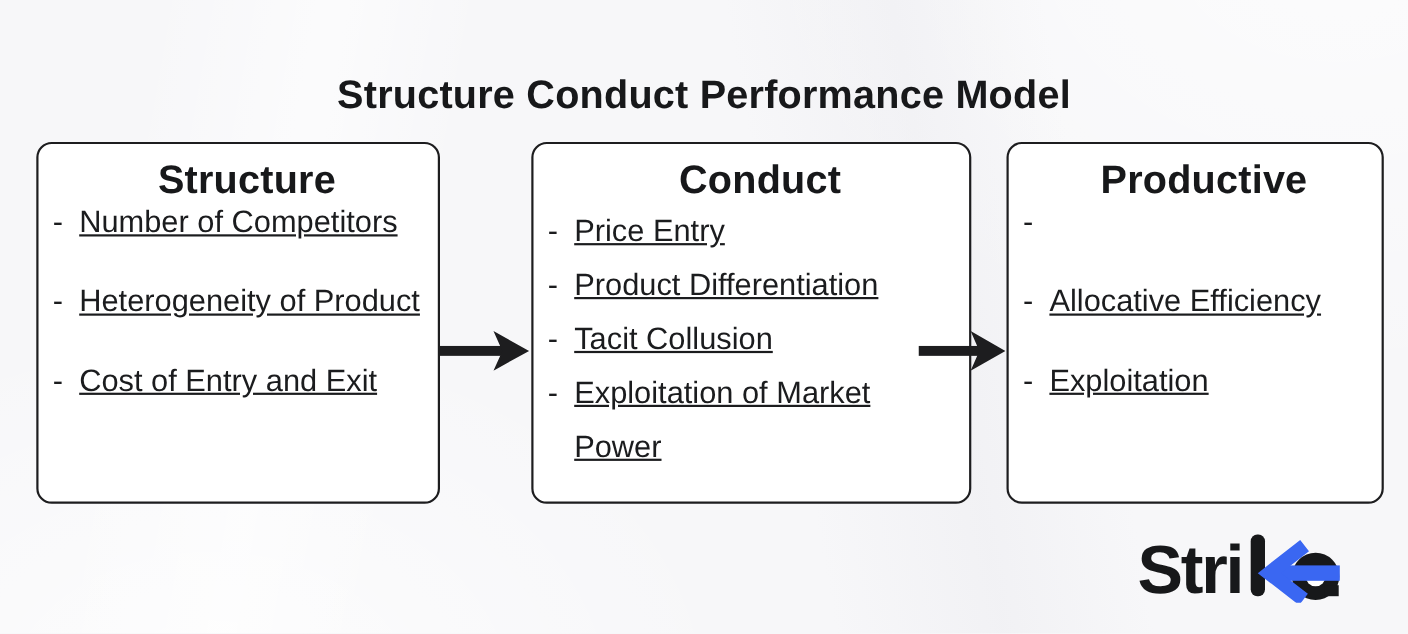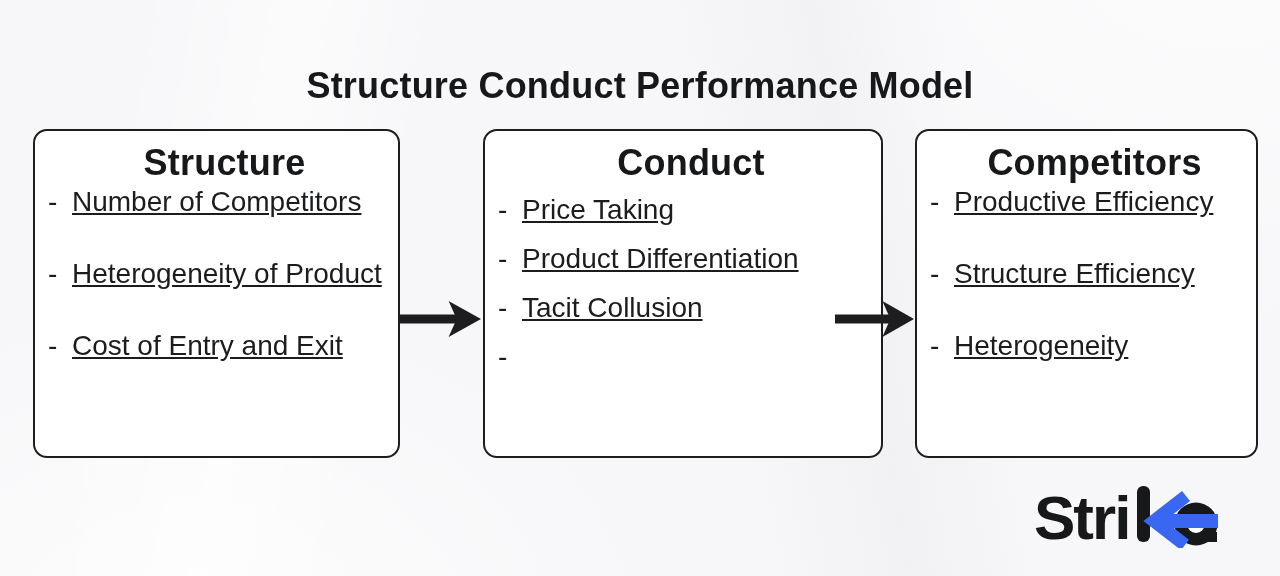--- a/index.html
+++ b/index.html
@@ -117,55 +117,55 @@
 <svg class="arrow arrow-1" viewBox="0 0 80 36" preserveAspectRatio="none">
   <rect x="0" y="13.5" width="58" height="9" fill="#1d1d1f"></rect>
   <polygon points="48,0 80,18 48,36 56,18" fill="#1d1d1f"></polygon>
 </svg>
 
 <div class="box box-conduct">
   <h2>Conduct</h2>
   <ul class="list-tight">
     <li>
       <span class="marker">-</span>
-      <span class="item-text">Price Taking</span>
+      <span class="item-text">Price Entry</span>
     </li>
     <li>
       <span class="marker">-</span>
       <span class="item-text">Product Differentiation</span>
     </li>
     <li>
       <span class="marker">-</span>
       <span class="item-text">Tacit Collusion</span>
     </li>
     <li>
       <span class="marker">-</span>
+      <span class="item-text">Exploitation of Market Power</span>
     </li>
   </ul>
 </div>
 
 <svg class="arrow arrow-2" viewBox="0 0 80 36" preserveAspectRatio="none">
   <rect x="0" y="13.5" width="58" height="9" fill="#1d1d1f"></rect>
   <polygon points="48,0 80,18 48,36 56,18" fill="#1d1d1f"></polygon>
 </svg>
 
 <div class="box box-performance">
-  <h2>Competitors</h2>
+  <h2>Productive</h2>
   <ul class="list-wide">
     <li>
       <span class="marker">-</span>
-      <span class="item-text">Productive Efficiency</span>
     </li>
     <li>
       <span class="marker">-</span>
-      <span class="item-text">Structure Efficiency</span>
+      <span class="item-text">Allocative Efficiency</span>
     </li>
     <li>
       <span class="marker">-</span>
-      <span class="item-text">Heterogeneity</span>
+      <span class="item-text">Exploitation</span>
     </li>
   </ul>
 </div>
 
 <svg class="logo" viewBox="0 0 190 66">
   <text x="0" y="57" font-size="62" font-weight="bold" letter-spacing="-2" fill="#17181a">Stri</text>
   <rect x="103" y="4" width="13" height="56" rx="6" fill="#17181a"></rect>
 
   <g>
     <circle cx="162" cy="42" r="21.5" fill="#17181a"></circle>

